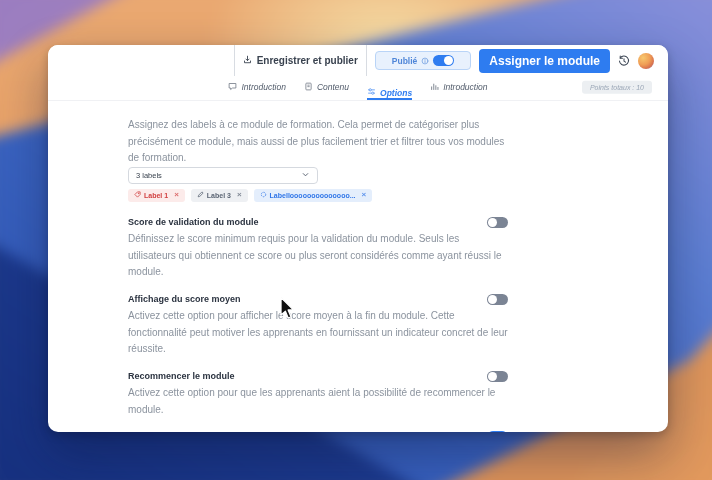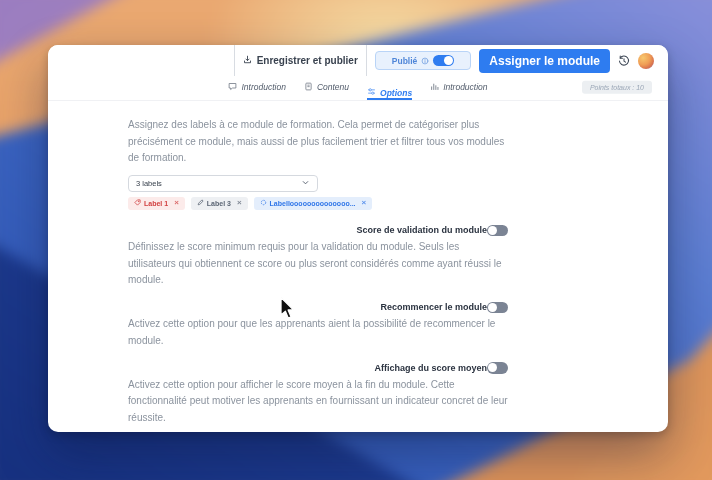--- a/index.html
+++ b/index.html
@@ -38,32 +38,32 @@
          border-bottom:2px solid transparent; cursor:pointer; }
   .tab svg { opacity:.8; }
   .tab.active { color:var(--accent,#2e7cf0); font-weight:700; border-bottom-color:var(--accent,#2e7cf0);align-items:flex-end; }
   .points-badge { position:absolute; right:16px; top:50%; transform:translateY(-55%); background:#eceff2; color:#9aa6b6;
                   font-size:7px; padding:3px 8px; border-radius:3px; white-space:nowrap; }
 
   .content { padding:13px 0 0 80px; width:460px; }
   .sec-title { font-size:9px; font-weight:700; color:#2b3340; }
   .sec-desc { font-size:10px; color:#8b939e; line-height:1.65; margin-top:3px; width:380px; }
 
-  .dropdown { margin-top:8px; width:190px; height:17px; border:1px solid #d5d9df; border-radius:4px; background:#fff;
+  .dropdown { margin-top:0; width:190px; height:17px; border:1px solid #d5d9df; border-radius:4px; background:#fff;
               display:flex; justify-content:space-between; align-items:center; padding:0 7px; font-size:7.5px; color:#39424e; cursor:pointer; }
 
   .tags { margin-top:5px; display:flex; gap:6px; }
   .tag { display:inline-flex; align-items:center; gap:3px; font-size:7px; font-weight:600; padding:2.5px 6px; border-radius:3px; }
   .tag .close { margin-left:3px; cursor:pointer; font-size:8px; line-height:1; opacity:.75; }
   .tag.red  { background:#fcebea; color:#d14040; }
   .tag.gray { background:#eef0f3; color:#5c6675; }
   .tag.blue { background:#e4eefc; color:#3076e8; }
 
   .setting-row { margin-top:13px; width:380px; }
-  .row-head { display:flex; justify-content:flex-end; align-items:center; }
+  .row-head { display:flex; justify-content:space-between; align-items:center;gap:8px; }
   .row-title { font-size:9px; font-weight:700; color:#2b3340; display:inline-flex; align-items:center; gap:4px; }
   .toggle { position:relative; width:21px; height:11.5px; border-radius:6px; background:#7b8494; flex:0 0 auto; cursor:pointer; }
   .toggle .knob { position:absolute; top:1.2px; left:1.4px; width:9px; height:9px; border-radius:50%; background:#fff; }
   .toggle.on { background:var(--accent,#2e7cf0); }
   .toggle.on .knob { left:auto; right:1.4px; }
 
   .divider { width:380px; border-top:1px solid #e8ebee; margin-top:16px; }
   .q-header { margin-top:15px; font-size:6.8px; letter-spacing:.6px; color:#9aa3ae; }
   .info-ic { display:inline-flex; opacity:.75; }
 
@@ -201,39 +201,39 @@
       <span class="toggle">
                 <span class="knob"></span>
               </span>
     </div>
     <div class="sec-desc">Définissez le score minimum requis pour la validation du module. Seuls les utilisateurs qui obtiennent ce score ou plus seront considérés comme ayant réussi le module.</div>
   </div>
 
   <div class="setting-row">
     <div class="row-head">
       <span class="row-title">
+                <span class="t-label">Affichage du score moyen</span>
+              </span>
+      <span class="toggle">
+                <span class="knob"></span>
+              </span>
+    </div>
+    <div class="sec-desc">Activez cette option pour afficher le score moyen à la fin du module. Cette fonctionnalité peut motiver les apprenants en fournissant un indicateur concret de leur réussite.</div>
+  </div>
+
+  <div class="setting-row">
+    <div class="row-head">
+      <span class="row-title">
                 <span class="t-label">Recommencer le module</span>
               </span>
       <span class="toggle">
                 <span class="knob"></span>
               </span>
     </div>
     <div class="sec-desc">Activez cette option pour que les apprenants aient la possibilité de recommencer le module.</div>
-  </div>
-
-  <div class="setting-row">
-    <div class="row-head">
-      <span class="row-title">
-                <span class="t-label">Affichage du score moyen</span>
-              </span>
-      <span class="toggle">
-                <span class="knob"></span>
-              </span>
-    </div>
-    <div class="sec-desc">Activez cette option pour afficher le score moyen à la fin du module. Cette fonctionnalité peut motiver les apprenants en fournissant un indicateur concret de leur réussite.</div>
   </div>
 
   <div class="setting-row">
     <div class="row-head">
       <span class="row-title">
                 <span class="t-label">Recueil de feedback</span>
               </span>
       <span class="toggle on">
                 <span class="knob"></span>
               </span>

